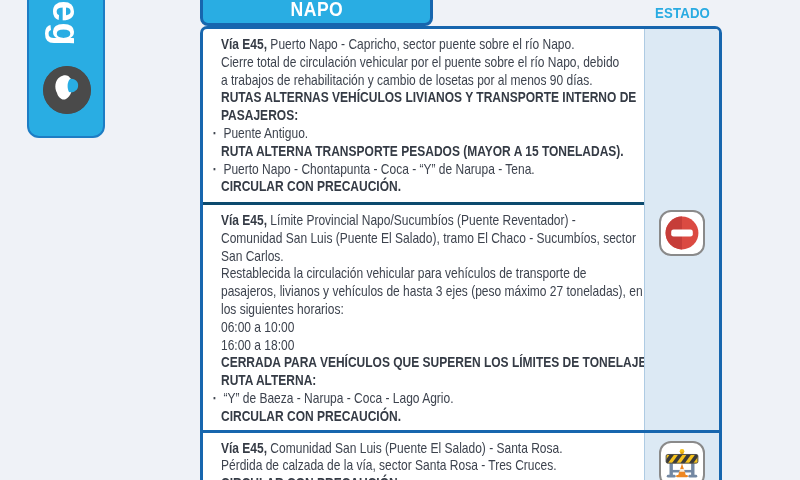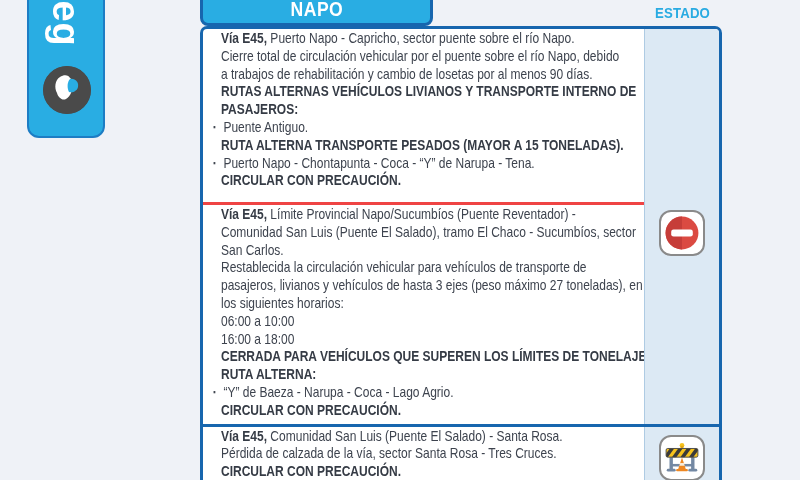--- a/index.html
+++ b/index.html
@@ -26,22 +26,22 @@
     color:#29abe2;font-weight:bold;font-size:15px;transform:scaleX(.88);
     letter-spacing:.2px;}
 
   
   .main-box{position:absolute;left:200px;top:26px;width:522px;height:460px;
     background:#fff;border:3px solid #1766ae;border-bottom:none;
     border-radius:7px 7px 0 0;overflow:hidden;display:flex;flex-direction:column;}
   .row{display:flex;flex-shrink:0;}
   .row.grow{flex:1;}
   .row.div-full{border-top:3px solid #1766ae;}
-  .row.div-text .cell-text{border-top:3px solid #ef4444;}
-  .cell-text{flex:1;padding:0 0 5px 10px;overflow:hidden;}
+  .row.div-text .cell-text{border-top:3px solid #0c4a6e;}
+  .cell-text{flex:1;padding:6px 0 5px 10px;overflow:hidden;}
   .text-inner{width:125%;transform:scaleX(.8);transform-origin:left top;}
   .cell-status{width:75px;flex-shrink:0;background:#dce9f4;
     border-left:1px solid #aecbe3;display:flex;justify-content:center;
     align-items:flex-start;padding-top:8px;}
   .line{position:relative;padding-left:10px;font-size:15px;line-height:17.8px;
     color:#3d434e;white-space:nowrap;}
   .line.has-bullet{padding-left:13px;}
   .line .bullet{position:absolute;left:0;top:1px;font-size:9px;color:#3d434e;}
   .line b{color:#353b45;}
 

